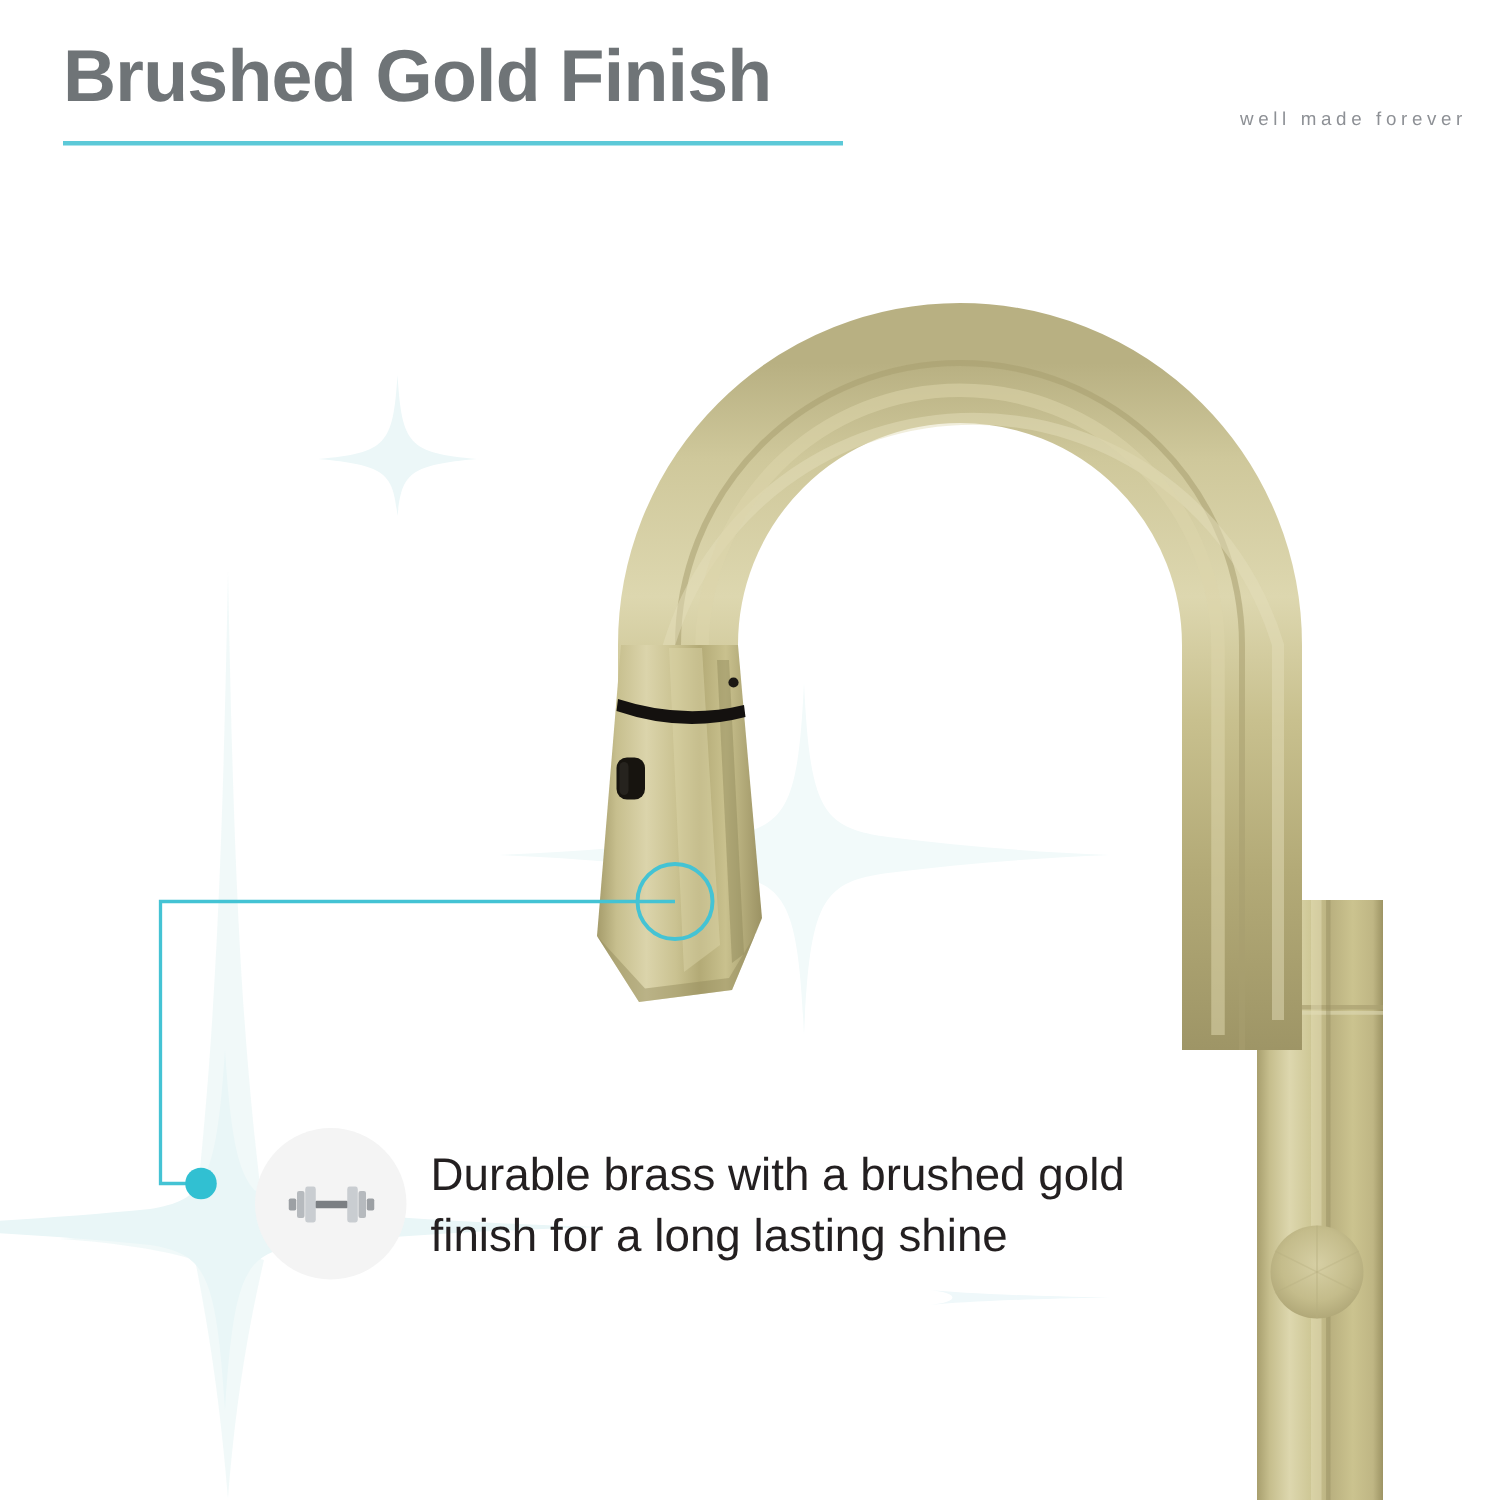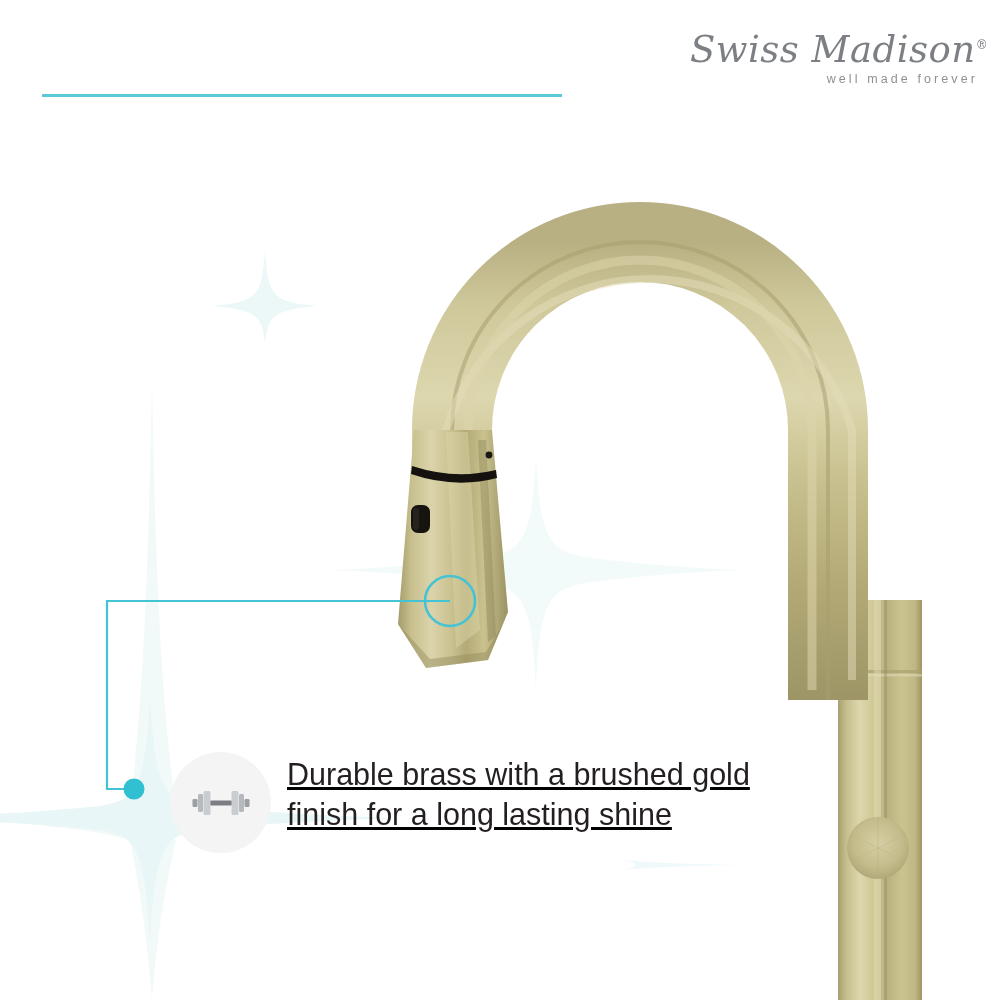--- a/index.html
+++ b/index.html
@@ -95,22 +95,21 @@
     pointer-events: none;
   }
 
   
   .caption-row {
     position: absolute;
     left: 170px;
     top: 744px;
     width: 650px;
     display: flex;
-    align-items: flex-start;
-    text-decoration: underline;
+    align-items: center;
   }
   .caption-icon-circle {
     position: relative;
     flex: 0 0 auto;
     width: 101px;
     height: 101px;
     border-radius: 50%;
     background: #f4f4f4;
     display: flex;
     align-items: center;
@@ -257,26 +256,24 @@
     </g>
 
     <g>
       <circle cx="878" cy="848" r="31" fill="url(#knobGrad)"></circle>
       <path d="M878 817 L878 879" stroke="#b6ae7f" stroke-width="1" opacity="0.5"></path>
       <path d="M850 834 L906 862" stroke="#b6ae7f" stroke-width="1" opacity="0.35"></path>
       <path d="M850 862 L906 834" stroke="#b6ae7f" stroke-width="1" opacity="0.35"></path>
     </g>
   </svg>
 
+  <div class="page-title">Brushed Gold Finish</div>
   <div class="title-underline"></div>
 
   <div class="brand-logo">
-    <div class="brand-name">
-      <span>Swiss Madison</span><span class="brand-reg">®</span>
-    </div>
     <div class="brand-tagline">well made forever</div>
   </div>
 
   <svg class="callout-svg" viewBox="0 0 1000 1000">
     <path d="M450 601 L107 601 L107 789 L125 789" fill="none" stroke="#44c3d4" stroke-width="2.2"></path>
     <circle cx="450" cy="601" r="25" fill="none" stroke="#44c3d4" stroke-width="2.6"></circle>
     <circle cx="134" cy="789" r="10.5" fill="#31c0d2"></circle>
   </svg>
 
   <div class="caption-row">

